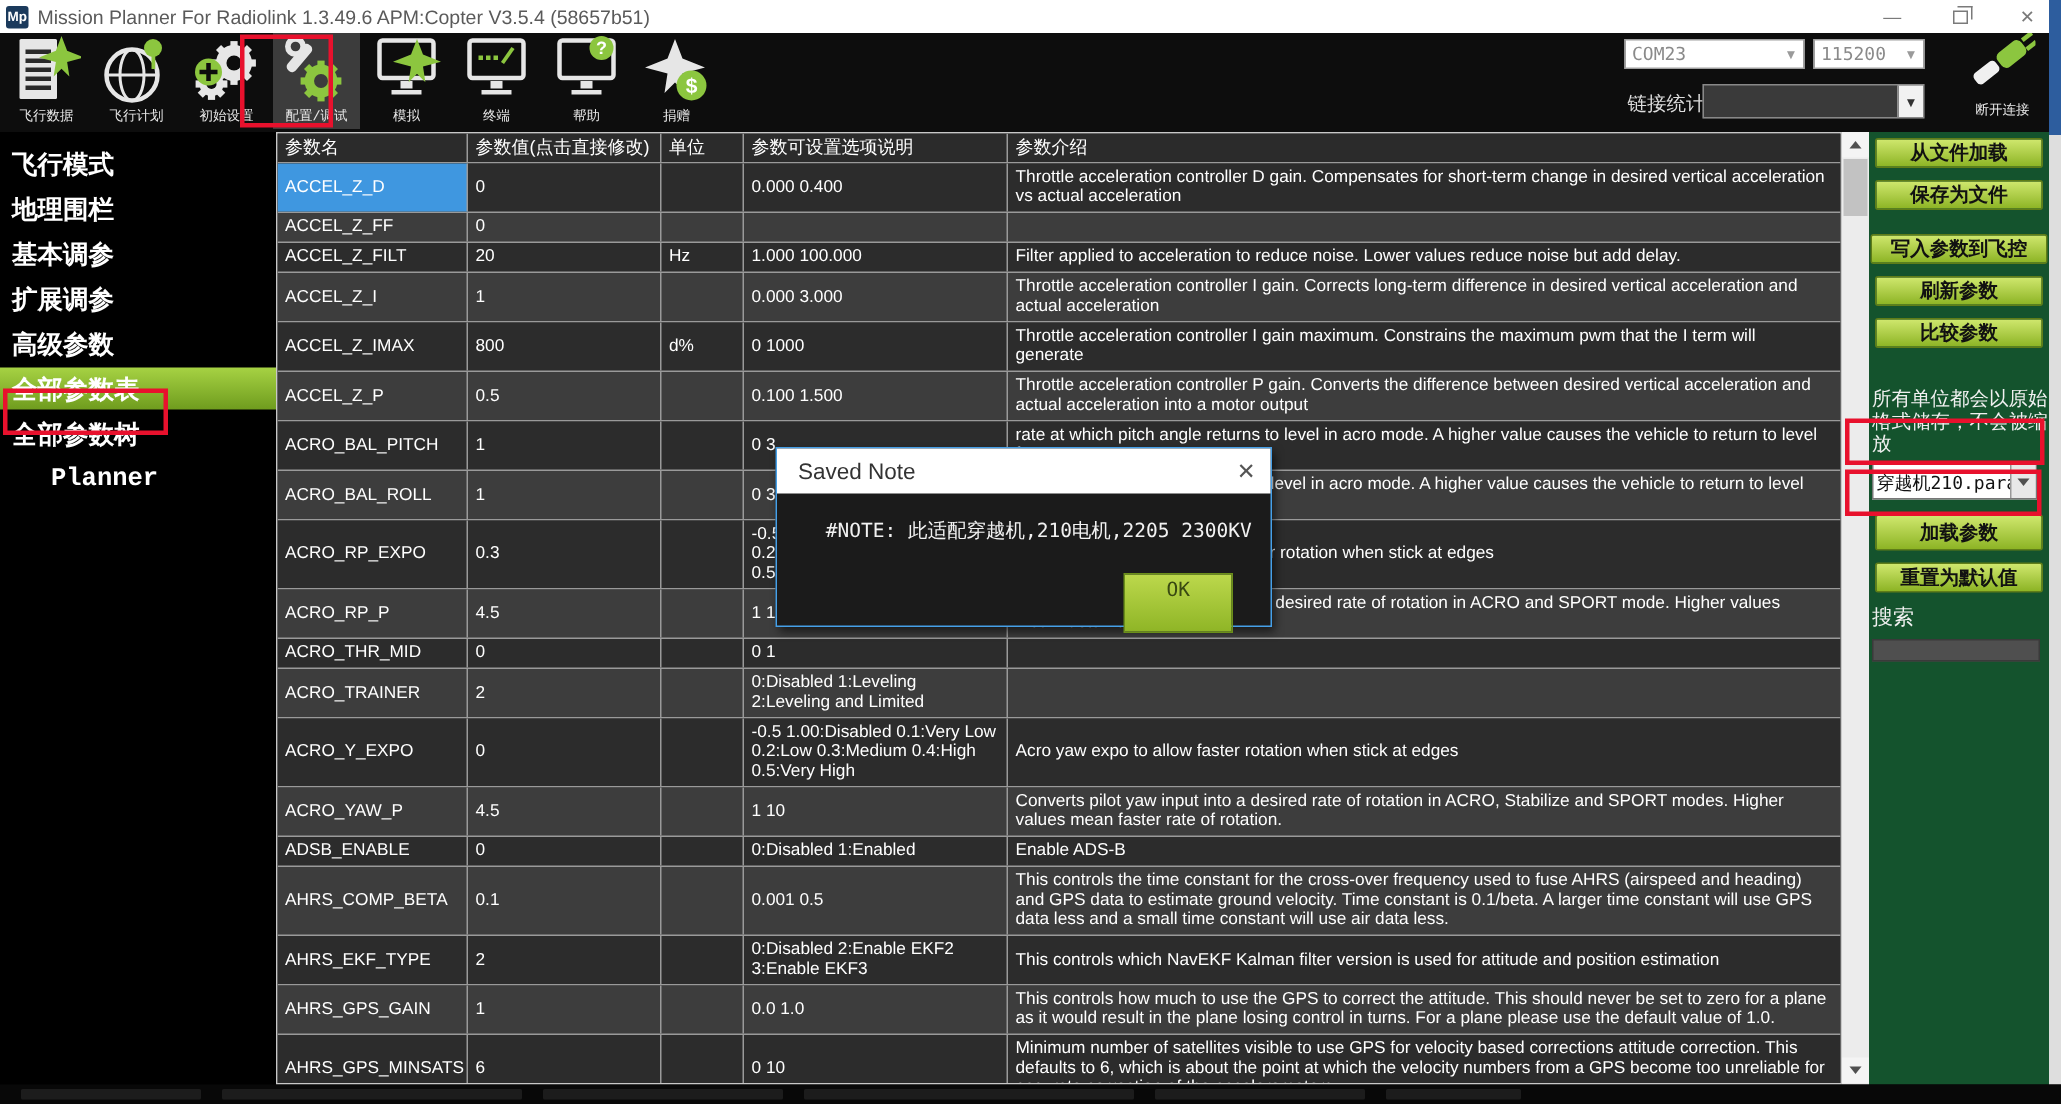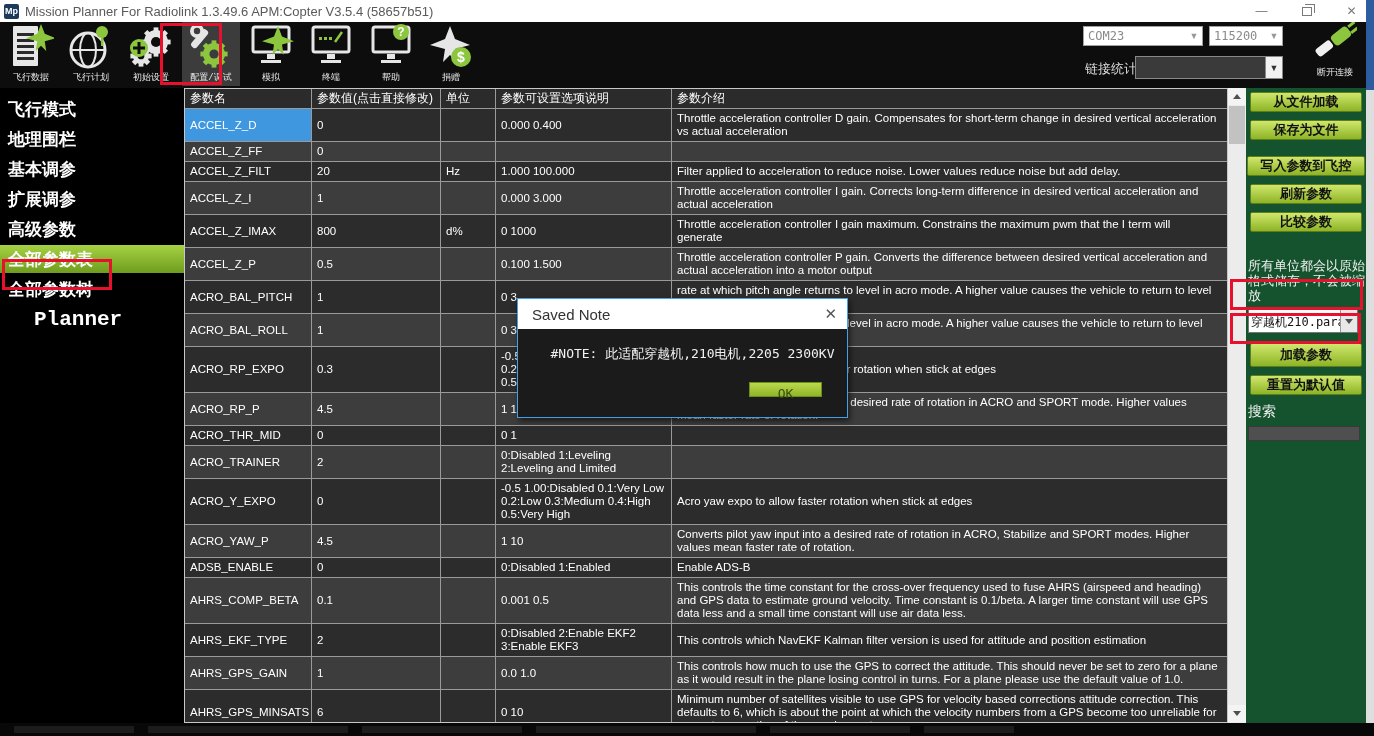--- a/index.html
+++ b/index.html
@@ -76,21 +76,21 @@
   #file-combo .fc-btn { width:17px; background:#e8e8e8; border-left:1px solid #999; display:flex; align-items:center; justify-content:center; }
   #search-label { color:#f0f0f0; font-size:14px; margin:6px 0 2px 2px; }
   #search-input { width:112px; height:15px; margin-left:2px; background:#4f4f4f; border:1px solid #3a3a3a; color:#ddd; font-size:11px; }
 
   
   #dialog { left:517px; top:298px; width:331px; height:120px; background:#1b1b1b; border:1px solid #46a0e8; box-shadow:2px 3px 6px rgba(0,0,0,.6); }
   #dialog-title { height:30px; background:#fff; display:flex; align-items:center; padding:0 10px 0 14px; }
   #dialog-title .dt-text { font-size:15px; color:#333; }
   #dialog-title .dt-close { margin-left:auto; color:#555; font-size:15px; }
   #dialog-msg { color:#f2f2f2; font-size:13px; padding:16px 0 0 20px; font-family:"DejaVu Sans Mono",monospace; white-space:nowrap;text-align:center; }
-  #dialog-ok { position:absolute; left:231px; top:83px; width:73px; height:15px; background:linear-gradient(#bcd84c,#8fb526); border:1px solid #6b8f1a;
+  #dialog-ok { position:absolute; left:231px; top:83px; width:73px; height:40px; background:linear-gradient(#bcd84c,#8fb526); border:1px solid #6b8f1a;
     color:#394a12; font-size:13px; text-align:center; line-height:21px; font-family:"DejaVu Sans Mono",monospace; }
 
   
   .redbox { position:absolute; border:3px solid #e8112d; pointer-events:none; }
 
   
   #taskbar { left:0; top:723px; width:1374px; height:13px; background:#080808; display:flex; align-items:center; }
   .tk-blob { height:7px; background:#1c1c1c; margin-left:14px; border-radius:1px; }
 </style>
 </head>
@@ -248,21 +248,21 @@
   <div id="edge-gray" class="abs"></div>
 
   <div id="sidebar" class="abs">
       <div class="sb-item">飞行模式</div>
       <div class="sb-item">地理围栏</div>
       <div class="sb-item">基本调参</div>
       <div class="sb-item">扩展调参</div>
       <div class="sb-item">高级参数</div>
       <div class="sb-item selected">全部参数表</div>
       <div class="sb-item">全部参数树</div>
-      <div class="sb-item" style="font-size: 21px; padding-left: 34px;">Planner</div>
+      <div class="sb-item" style="font-size: 17px; padding-left: 34px;">Planner</div>
     </div>
 
   <div id="table-wrap" class="abs">
       <div class="trow header">
         <div class="tcell c0">参数名</div>
         <div class="tcell c1">参数值(点击直接修改)</div>
         <div class="tcell c2">单位</div>
         <div class="tcell c3">参数可设置选项说明</div>
         <div class="tcell c4">参数介绍</div>
       </div>

